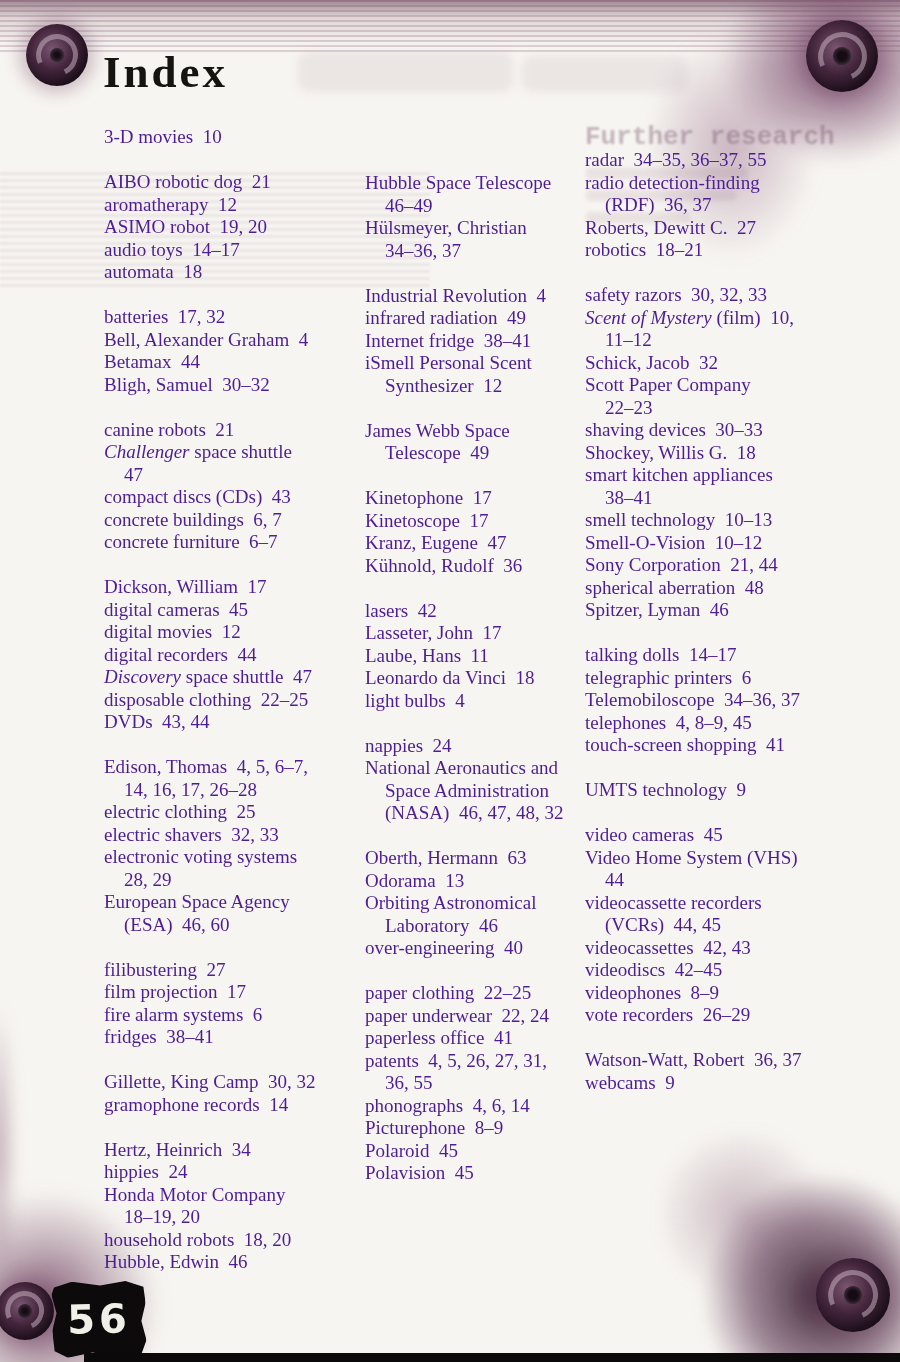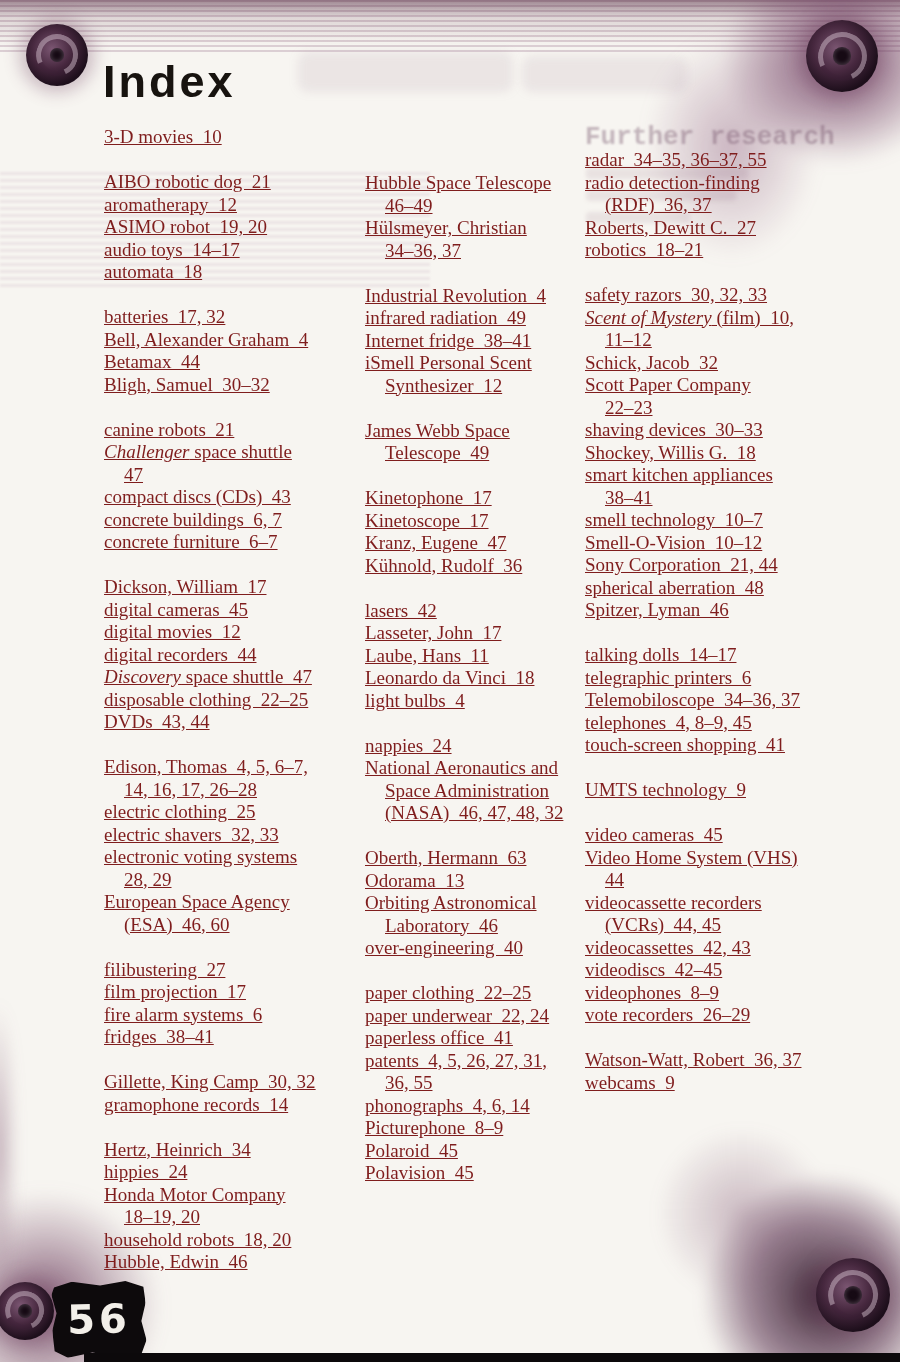--- a/index.html
+++ b/index.html
@@ -78,29 +78,29 @@
     content:"";position:absolute;inset:38%;border-radius:50%;
     background:#160a14;box-shadow:inset 0 0 4px 1px rgba(220,200,215,0.25);
   }
   #screw-tl{left:26px;top:24px;width:62px;height:62px;}
   #screw-tr{left:806px;top:20px;width:72px;height:72px;}
   #screw-br{left:816px;top:1258px;width:74px;height:74px;}
   #screw-bl{left:-4px;top:1282px;width:58px;height:58px;}
 
   
   #title{
-    position:absolute;left:103px;top:56px;margin:0;
-    font-family:Liberation Sans, sans-serif;font-weight:bold;
+    position:absolute;left:103px;top:46px;margin:0;
+    font-family:Liberation Serif, serif;font-weight:bold;
     font-size:45px;letter-spacing:3px;color:#17130f;
   }
 
   
   .col{
     position:absolute;
-    font-size:19px;line-height:22.5px;color:#7f1d1d;text-decoration:underline;
+    font-size:19px;line-height:22.5px;color:#4c1d95;
   }
   .col[data-col="0"]{left:104px;top:126px;width:240px;}
   .col[data-col="1"]{left:365px;top:149px;width:238px;margin-top:23px;}
   .col[data-col="2"]{left:585px;top:149px;width:262px;}
   .group{margin-bottom:22.5px;}
   .entry{padding-left:20px;text-indent:-20px;white-space:pre-wrap;}
   .entry i{font-style:italic;}
 
   
   #page-badge{
@@ -273,21 +273,21 @@
         <div class="entry"><span>safety razors  30, 32, 33</span></div>
         <div class="entry"><i>Scent of Mystery</i><span> (film)  10,
 11–12</span></div>
         <div class="entry"><span>Schick, Jacob  32</span></div>
         <div class="entry"><span>Scott Paper Company
 22–23</span></div>
         <div class="entry"><span>shaving devices  30–33</span></div>
         <div class="entry"><span>Shockey, Willis G.  18</span></div>
         <div class="entry"><span>smart kitchen appliances
 38–41</span></div>
-        <div class="entry"><span>smell technology  10–7</span></div>
+        <div class="entry"><span>smell technology  10–13</span></div>
         <div class="entry"><span>Smell-O-Vision  10–12</span></div>
         <div class="entry"><span>Sony Corporation  21, 44</span></div>
         <div class="entry"><span>spherical aberration  48</span></div>
         <div class="entry"><span>Spitzer, Lyman  46</span></div>
       </div>
       <div class="group">
         <div class="entry"><span>talking dolls  14–17</span></div>
         <div class="entry"><span>telegraphic printers  6</span></div>
         <div class="entry"><span>Telemobiloscope  34–36, 37</span></div>
         <div class="entry"><span>telephones  4, 8–9, 45</span></div>

